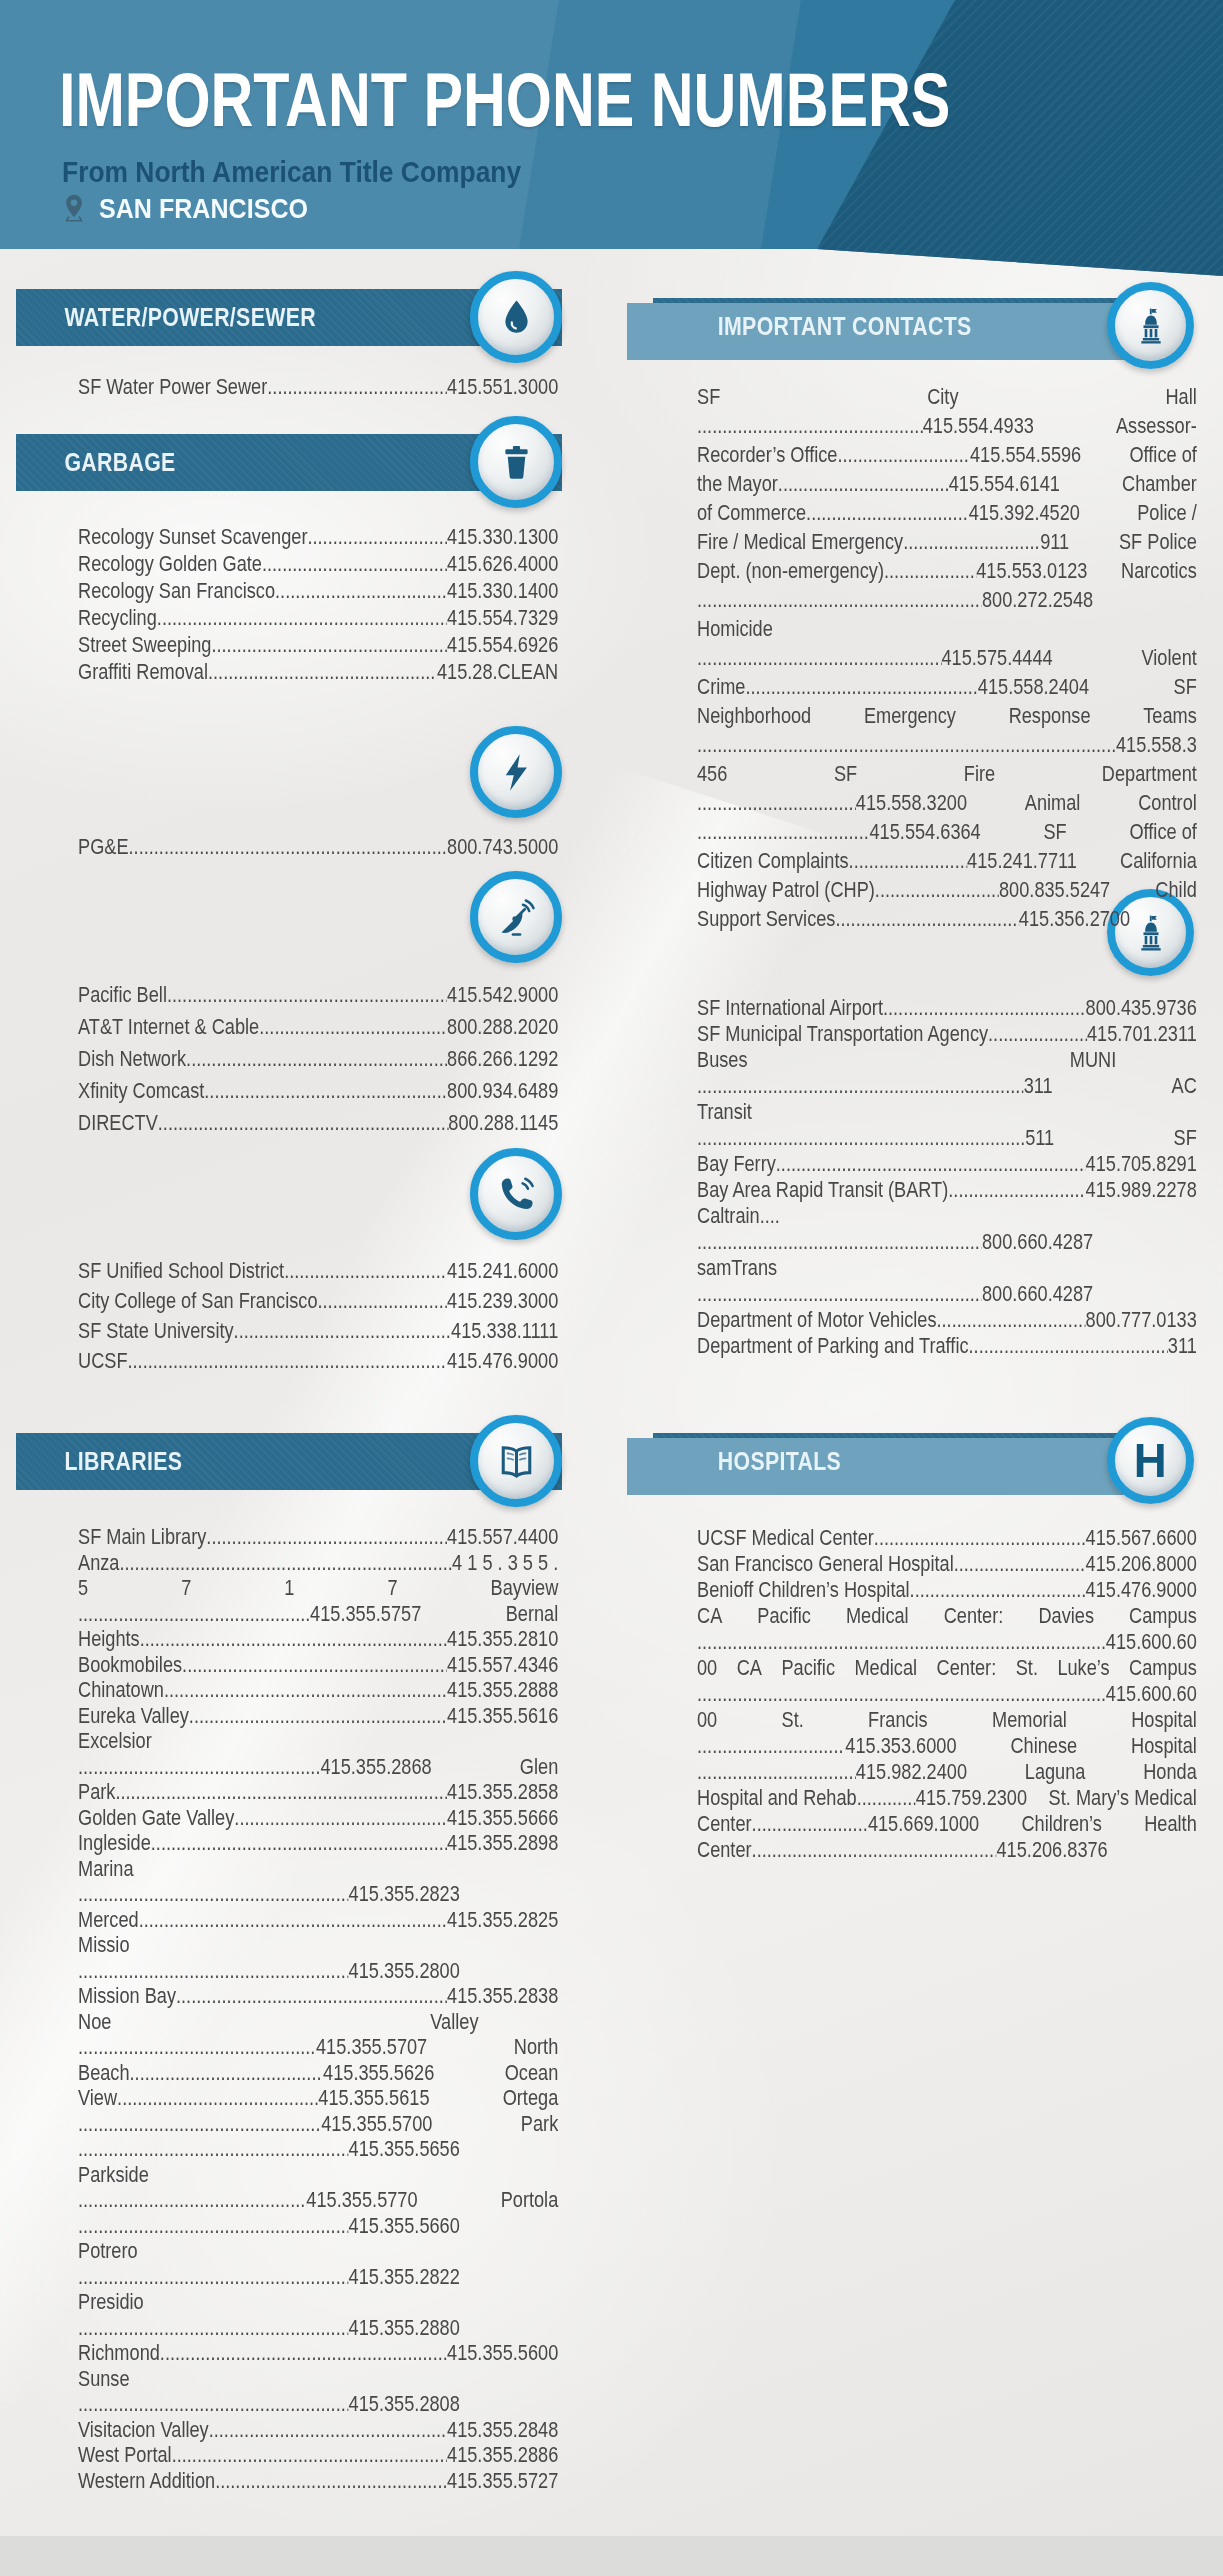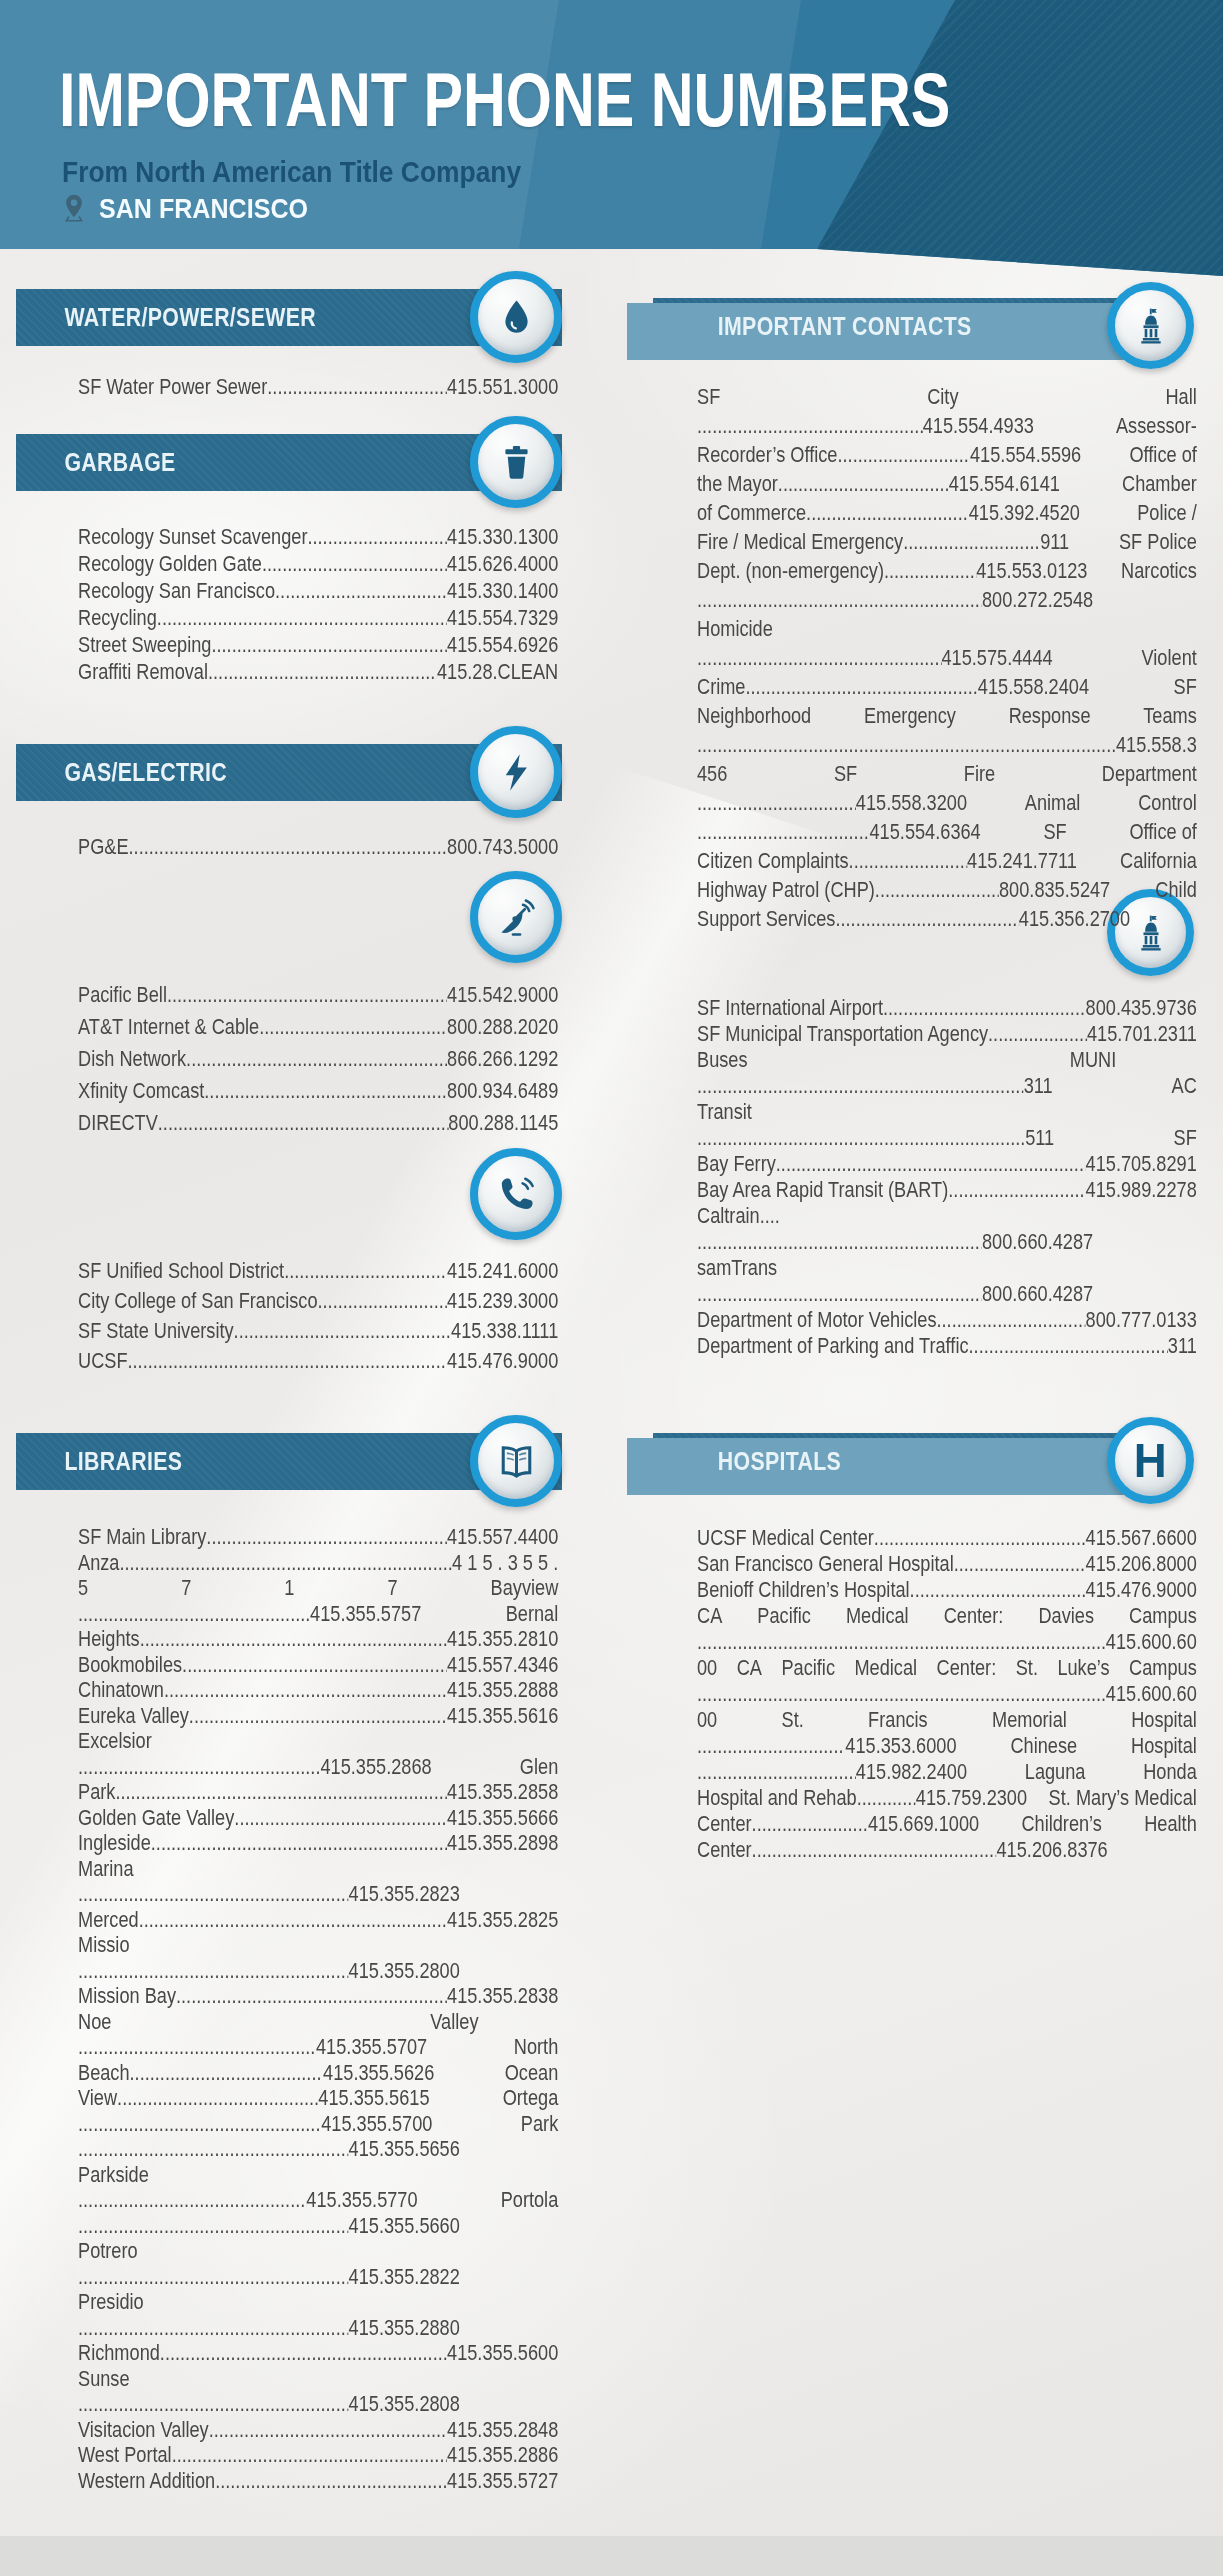--- a/index.html
+++ b/index.html
@@ -162,23 +162,20 @@
             <span class="seg">415.554.6926</span>
           </div>
           <div class="pline">
             <span class="seg">Graffiti Removal</span>
             <span class="dotfill">....................................................................................................................................................</span>
             <span class="seg">415.28.CLEAN</span>
           </div>
         </div>
       </div>
       <div class="section sec-gas">
-        <div class="bar">
-          <span class="bar-title">GAS/ELECTRIC</span>
-        </div>
         <div class="circle">
           <svg viewBox="0 0 24 24">
             <path d="M13.8 1.8 6 13.5h4.5L8.4 22.2l9.4-13h-5.2z"></path>
           </svg>
         </div>
         <div class="pbody">
           <div class="pline">
             <span class="seg">PG&amp;E</span>
             <span class="dotfill">....................................................................................................................................................</span>
             <span class="seg">800.743.5000</span>

